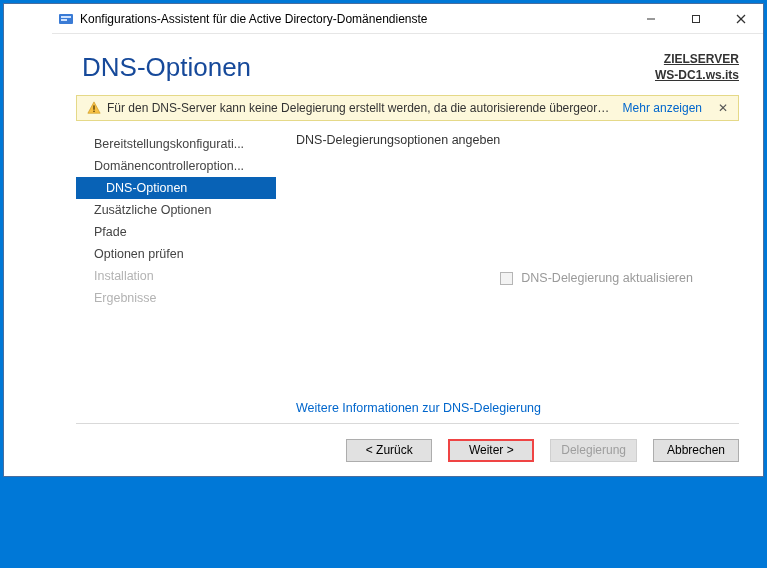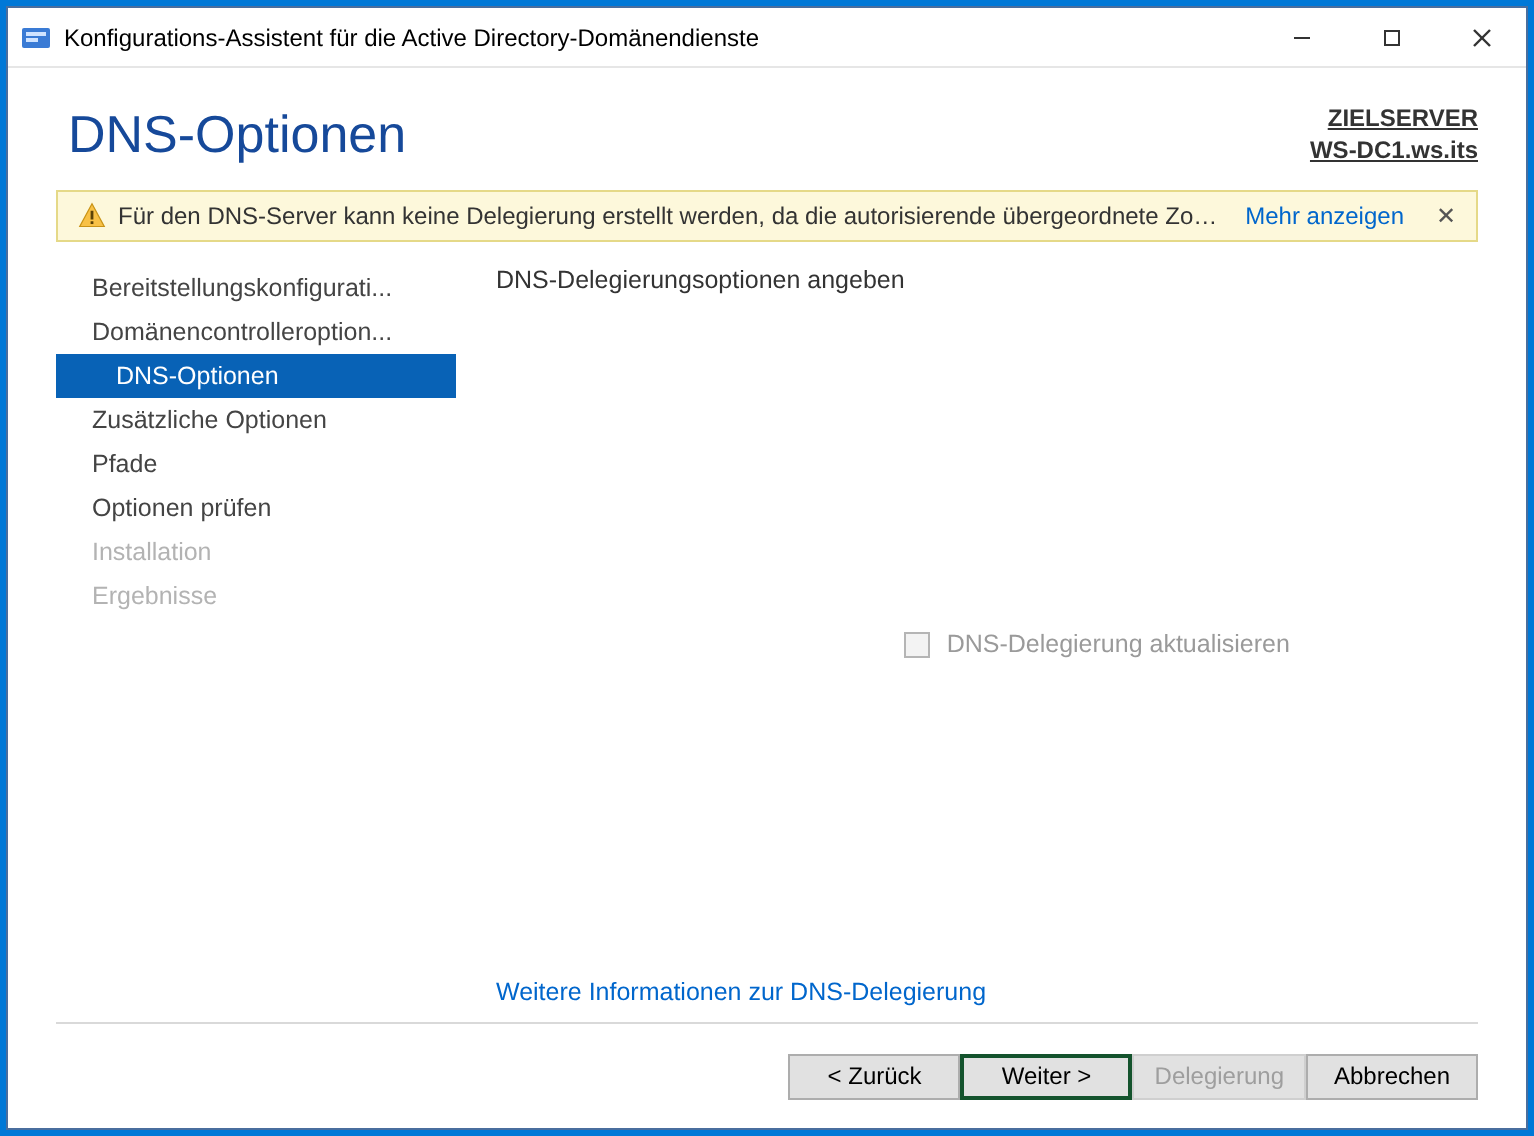--- a/index.html
+++ b/index.html
@@ -7,25 +7,26 @@
   body {
     font-family: "Segoe UI", Tahoma, sans-serif;
     background: #0078d7;
     width: 767px;
     height: 568px;
     overflow: hidden;
   }
   .window {
     position: absolute;
     left: 3px; top: 3px;
-    width: 761px; height: 562px;
+    width: 761px; height: 474px;
     background: #ffffff;
     border: 1px solid #4a6e9e;
     display: flex;
     flex-direction: column;
+    padding-left: 48px;
   }
   .titlebar {
     height: 30px;
     display: flex;
     align-items: center;
     border-bottom: 1px solid #e6e6e6;
     padding-left: 6px;
     font-size: 12px;
     color: #000;
   }
@@ -152,36 +153,36 @@
   }
 
   .footer-sep{
     height:1px;background:#d9d9d9;margin:0 24px;
   }
   .footer{
     height:52px;
     display:flex;
     align-items:center;
     justify-content:flex-end;
-    gap:0;
+    gap:16px;
     padding: 0 24px;
   }
   .btn{
     min-width:86px;
     height:23px;
     font-size:12px;
     border:1px solid #adadad;
     background:#e1e1e1;
     color:#000;
     display:flex;align-items:center;justify-content:center;
     cursor:pointer;
     padding:0 10px;
   }
   .btn.primary{
-    border:2px solid #14532d;
+    border:2px solid #ef4444;
     background:#e1e1e1;
     height:23px;
   }
   .btn.disabled{
     color:#9e9e9e;
     border-color:#cfcfcf;
     cursor:default;
   }
 </style>
 </head>

